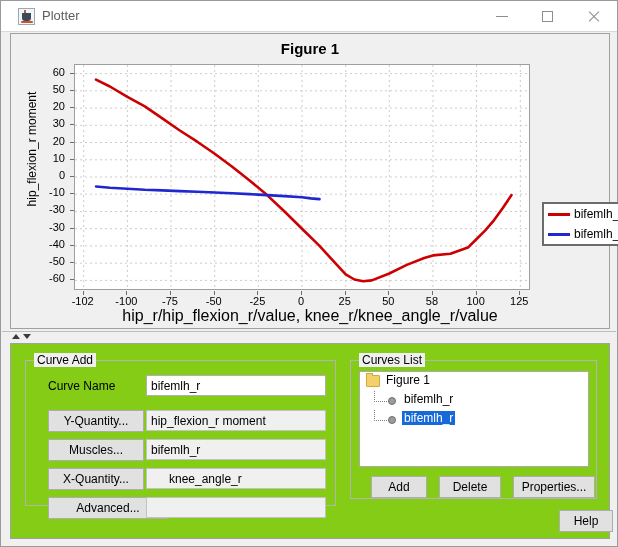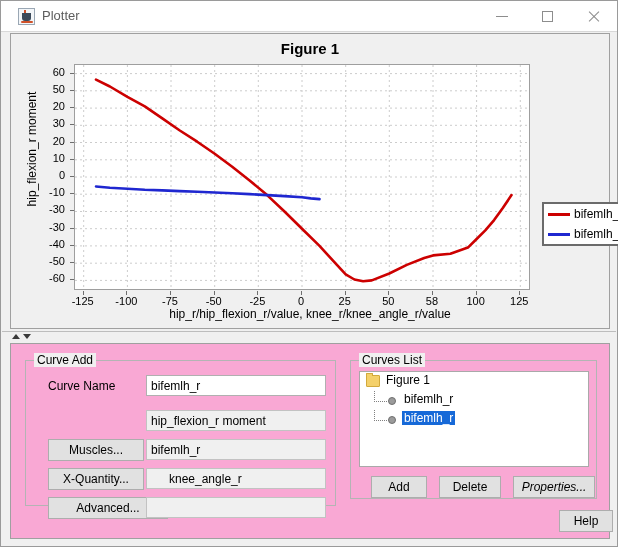--- a/index.html
+++ b/index.html
@@ -84,21 +84,21 @@
     left:-54px;top:108px;
     width:150px;
     text-align:center;
     font-size:12px;
     transform:rotate(-90deg);
     transform-origin:center center;
     white-space:nowrap;
   }
   .xlabel{
     position:absolute;left:0;top:273px;width:598px;
-    text-align:center;font-size:12px;white-space:nowrap;
+    text-align:center;font-size:16px;white-space:nowrap;
   }
   .ytick{
     position:absolute;width:36px;text-align:right;font-size:11px;
   }
   .xtick{
     position:absolute;width:40px;text-align:center;font-size:11px;
   }
   .tickmark-y{position:absolute;width:4px;height:1px;background:#6e6e6e;left:59px;}
   .tickmark-x{position:absolute;width:1px;height:4px;background:#6e6e6e;top:257px;}
   
@@ -123,21 +123,21 @@
   }
   #splitter .tri-down{
     position:absolute;left:21px;top:2px;width:0;height:0;
     border-left:4px solid transparent;border-right:4px solid transparent;
     border-top:5px solid #3a3a3a;
   }
 
   
   #bottom{
     position:absolute;left:9px;top:342px;width:600px;height:196px;
-    background:#f9a8d4;
+    background:#84cc16;
     border:1px solid #a0a0a0;
     box-sizing:border-box;
   }
   .groupbox{
     position:absolute;
     border:1px solid #b4b4b4;
     box-sizing:border-box;
   }
   .group-title{
     position:absolute;top:-8px;left:8px;
@@ -255,21 +255,21 @@
           <div class="tickmark-y" style="top: 193.692px;"></div>
           <div class="ytick" style="left: 18px; top: 203.923px;">-40</div>
           <div class="tickmark-y" style="top: 210.923px;"></div>
           <div class="ytick" style="left: 18px; top: 221.154px;">-50</div>
           <div class="tickmark-y" style="top: 228.154px;"></div>
           <div class="ytick" style="left: 18px; top: 238.385px;">-60</div>
           <div class="tickmark-y" style="top: 245.385px;"></div>
         </div>
 
       <div id="xtick-holder">
-          <div class="xtick" style="left: 51.7308px; top: 261px;">-125</div>
+          <div class="xtick" style="left: 51.7308px; top: 261px;">-102</div>
           <div class="tickmark-x" style="left: 71.7308px;"></div>
           <div class="xtick" style="left: 95.3846px; top: 261px;">-100</div>
           <div class="tickmark-x" style="left: 115.385px;"></div>
           <div class="xtick" style="left: 139.038px; top: 261px;">-75</div>
           <div class="tickmark-x" style="left: 159.038px;"></div>
           <div class="xtick" style="left: 182.692px; top: 261px;">-50</div>
           <div class="tickmark-x" style="left: 202.692px;"></div>
           <div class="xtick" style="left: 226.346px; top: 261px;">-25</div>
           <div class="tickmark-x" style="left: 246.346px;"></div>
           <div class="xtick" style="left: 270px; top: 261px;">0</div>
@@ -339,20 +339,21 @@
   </div>
 
   <div id="bottom">
 
     <div class="groupbox" id="grp-curveadd">
       <div class="group-title">Curve Add</div>
 
       <div class="form-label" style="left:22px;top:18px;">Curve Name</div>
       <div class="tfield" style="left:120px;top:14px;width:180px;">bifemlh_r</div>
 
+      <div class="btn" style="left:22px;top:49px;width:96px;">Y-Quantity...</div>
       <div class="tfield readonly" style="left:120px;top:49px;width:180px;">hip_flexion_r moment</div>
 
       <div class="btn" style="left:22px;top:78px;width:96px;">Muscles...</div>
       <div class="tfield readonly" style="left:120px;top:78px;width:180px;">bifemlh_r</div>
 
       <div class="btn" style="left:22px;top:107px;width:96px;">X-Quantity...</div>
       <div class="tfield readonly" style="left:120px;top:107px;width:180px;padding-left:22px;">knee_angle_r</div>
 
       <div class="btn" style="left:22px;top:136px;width:120px;">Advanced...</div>
       <div class="tfield readonly" style="left:120px;top:136px;width:180px;"></div>
@@ -375,19 +376,19 @@
 
         <div class="tree-row">
           <div class="elbow"></div>
           <div class="bullet"></div>
           <div class="child-label selected">bifemlh_r</div>
         </div>
       </div>
 
       <div class="btn" style="left:20px;top:115px;width:56px;">Add</div>
       <div class="btn" style="left:88px;top:115px;width:62px;">Delete</div>
-      <div class="btn" style="left:162px;top:115px;width:82px;font-style:italic;">Properties...</div>
+      <div class="btn" style="left:162px;top:115px;width:82px;">Properties...</div>
     </div>
 
     <div class="btn" id="help-btn">Help</div>
   </div>
 
 </div>
 
 </body></html>

